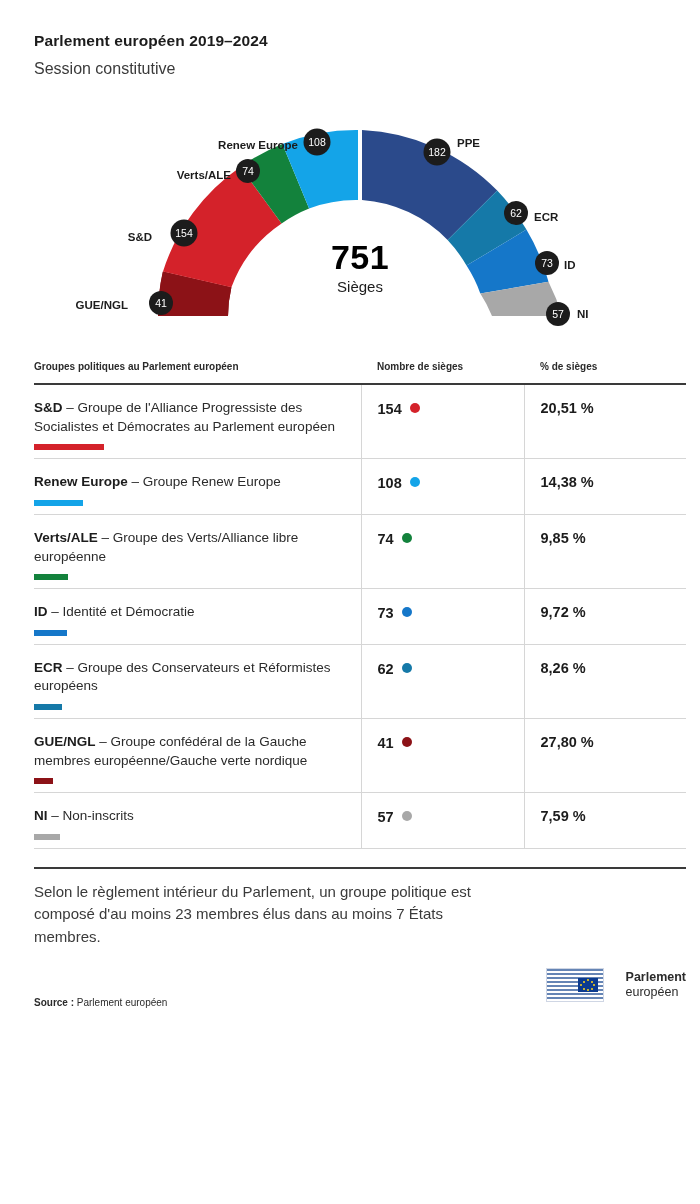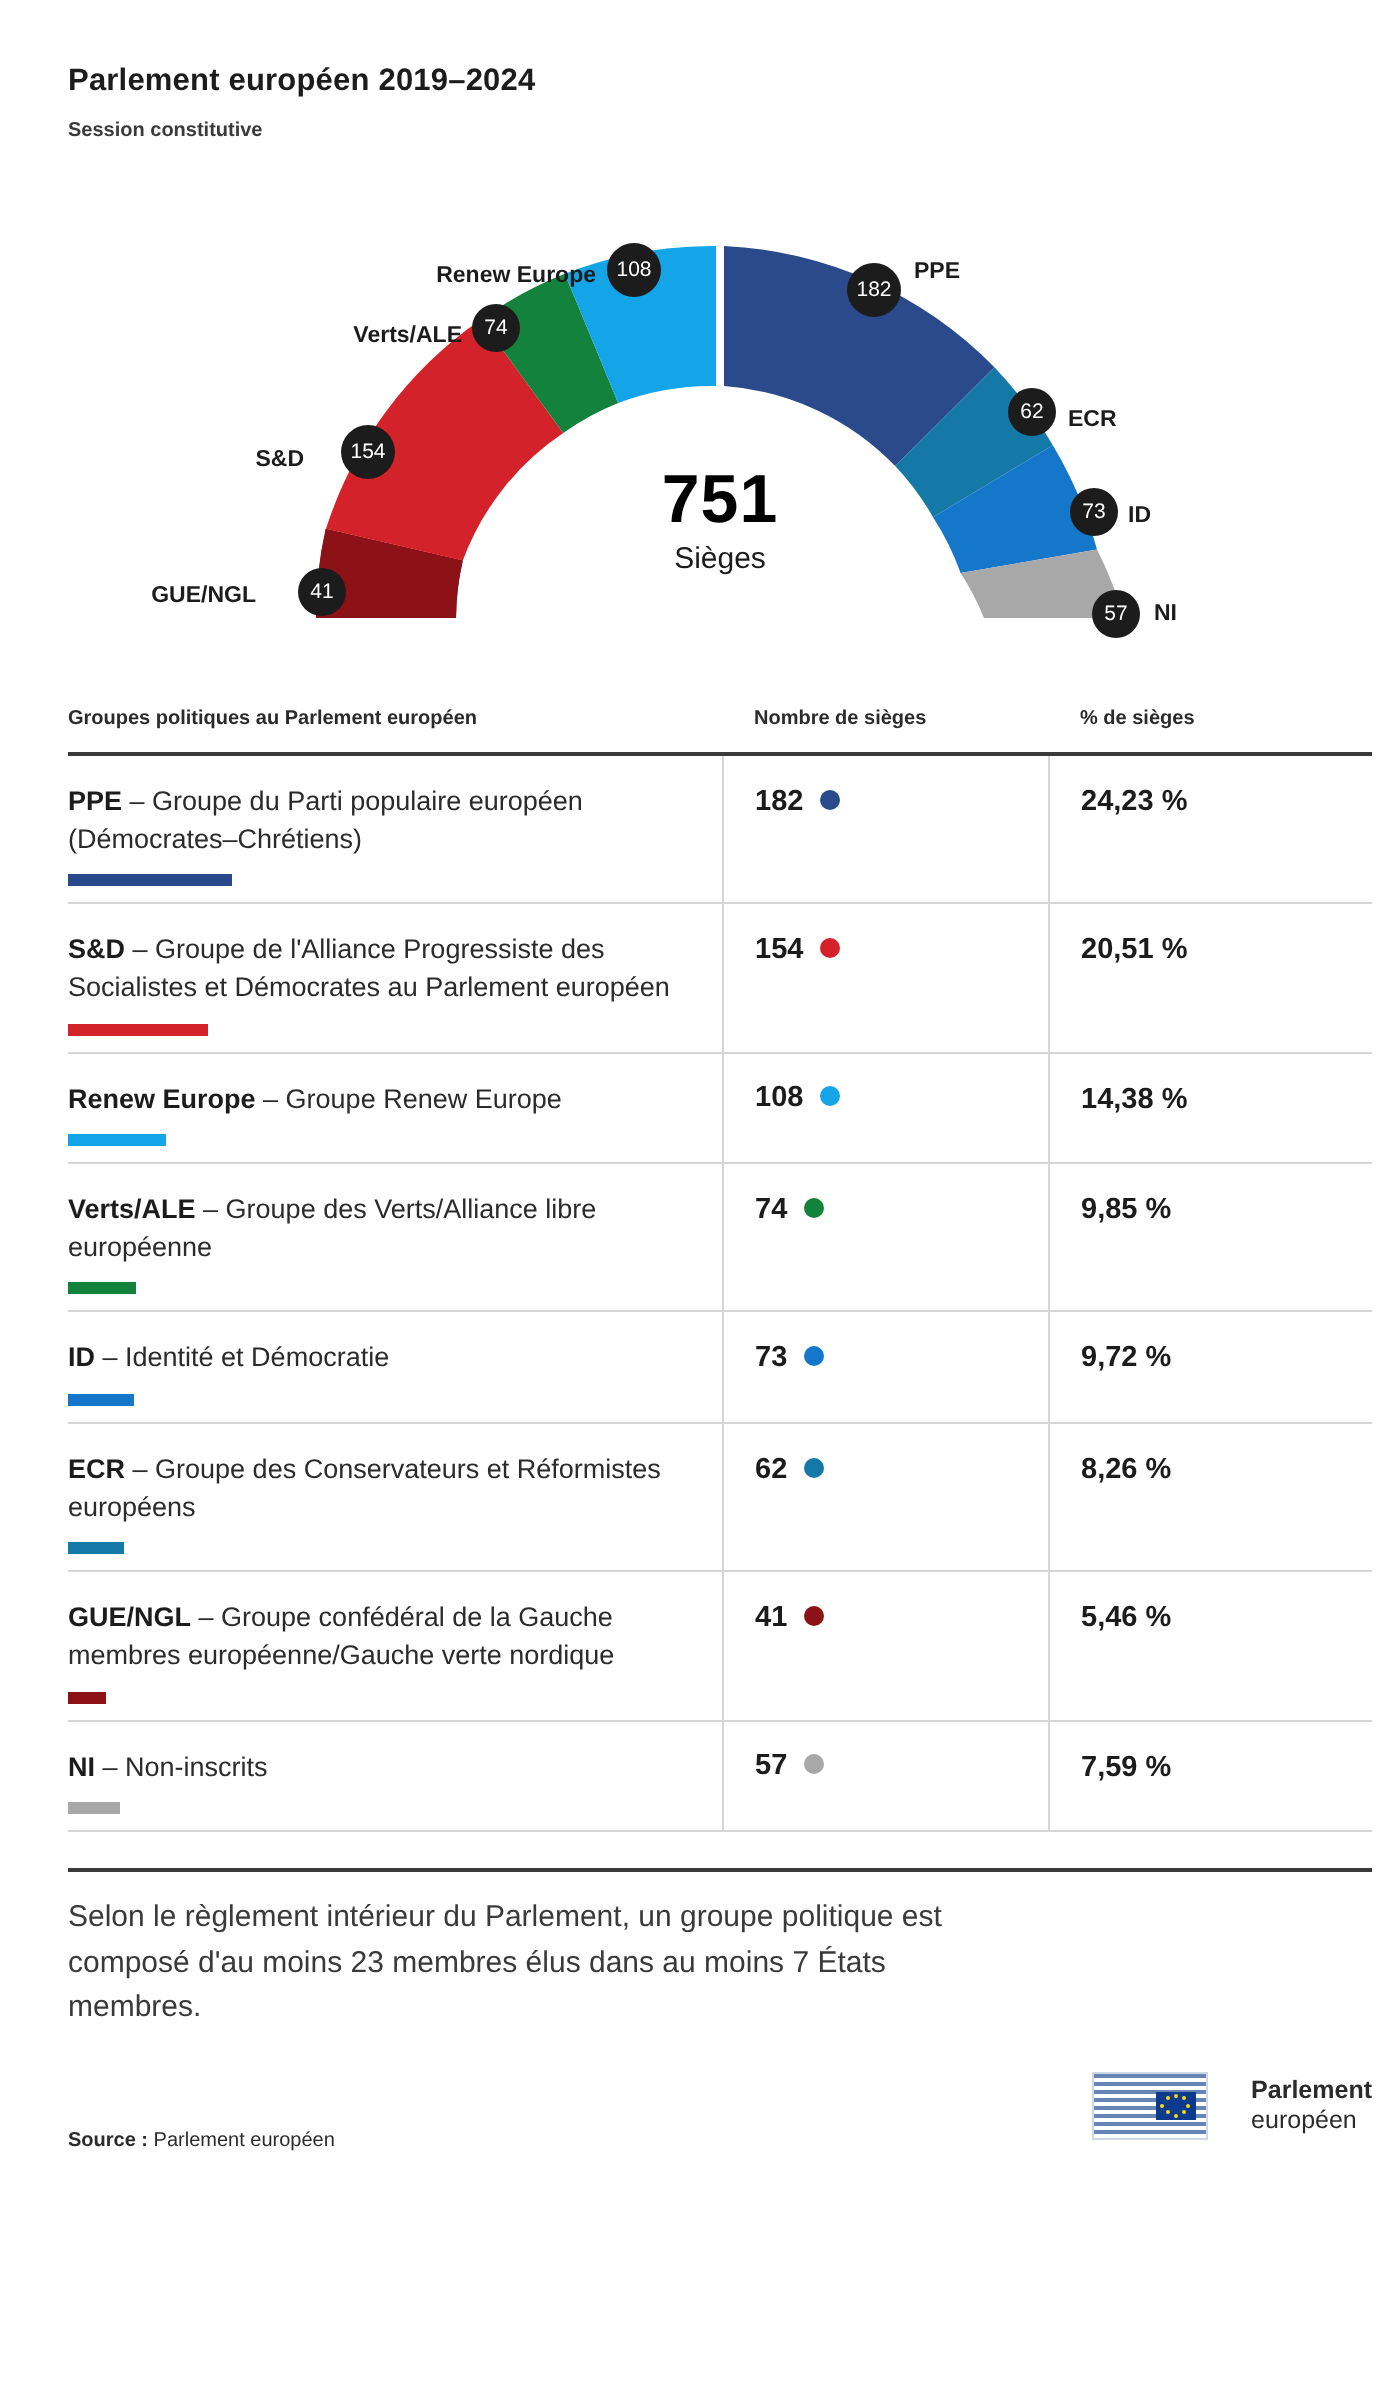--- a/index.html
+++ b/index.html
@@ -20,22 +20,22 @@
   
   .header { padding: 22px 24px 0 24px; }
   .title {
     font-size: 15.5px;
     font-weight: bold;
     letter-spacing: 0.1px;
     color: #1c1c1c;
     margin: 0 0 10px 0;
   }
   .subtitle {
-    font-size: 10px;
-    font-weight: bold;
+    font-size: 16px;
+    font-weight: normal;
     color: #3a3a3a;
     margin: 0;
   }
 
   
   .chart-wrap {
     position: relative;
     width: 700px;
     height: 265px;
     margin-top: 8px;
@@ -302,28 +302,20 @@
     <thead>
       <tr>
         <th>Groupes politiques au Parlement européen</th>
         <th class="pad">Nombre de sièges</th>
         <th class="pad">% de sièges</th>
       </tr>
     </thead>
     <tbody id="table-body">
         <tr>
           <td class="col-name">
-            <div class="grp-name"><b>PPE</b><span> – </span><span>Groupe du Parti populaire européen (Démocrates–Chrétiens)</span></div>
-            <div class="bar" style="background: rgb(43, 74, 139); width: 82px;"></div>
-          </td>
-          <td class="col-seats"><span class="seats">182</span><span class="dot" style="background: rgb(43, 74, 139);"></span></td>
-          <td class="col-pct"><span class="pct">24,23 %</span></td>
-        </tr>
-        <tr>
-          <td class="col-name">
             <div class="grp-name"><b>S&amp;D</b><span> – </span><span>Groupe de l'Alliance Progressiste des Socialistes et Démocrates au Parlement européen</span></div>
             <div class="bar" style="background: rgb(212, 34, 42); width: 70px;"></div>
           </td>
           <td class="col-seats"><span class="seats">154</span><span class="dot" style="background: rgb(212, 34, 42);"></span></td>
           <td class="col-pct"><span class="pct">20,51 %</span></td>
         </tr>
         <tr>
           <td class="col-name">
             <div class="grp-name"><b>Renew Europe</b><span> – </span><span>Groupe Renew Europe</span></div>
             <div class="bar" style="background: rgb(20, 164, 232); width: 49px;"></div>
@@ -354,21 +346,21 @@
           </td>
           <td class="col-seats"><span class="seats">62</span><span class="dot" style="background: rgb(21, 121, 168);"></span></td>
           <td class="col-pct"><span class="pct">8,26 %</span></td>
         </tr>
         <tr>
           <td class="col-name">
             <div class="grp-name"><b>GUE/NGL</b><span> – </span><span>Groupe confédéral de la Gauche membres européenne/Gauche verte nordique</span></div>
             <div class="bar" style="background: rgb(140, 18, 23); width: 19px;"></div>
           </td>
           <td class="col-seats"><span class="seats">41</span><span class="dot" style="background: rgb(140, 18, 23);"></span></td>
-          <td class="col-pct"><span class="pct">5,46 %</span></td>
+          <td class="col-pct"><span class="pct">27,80 %</span></td>
         </tr>
         <tr>
           <td class="col-name">
             <div class="grp-name"><b>NI</b><span> – </span><span>Non-inscrits</span></div>
             <div class="bar" style="background: rgb(168, 168, 168); width: 26px;"></div>
           </td>
           <td class="col-seats"><span class="seats">57</span><span class="dot" style="background: rgb(168, 168, 168);"></span></td>
           <td class="col-pct"><span class="pct">7,59 %</span></td>
         </tr>
       </tbody>

